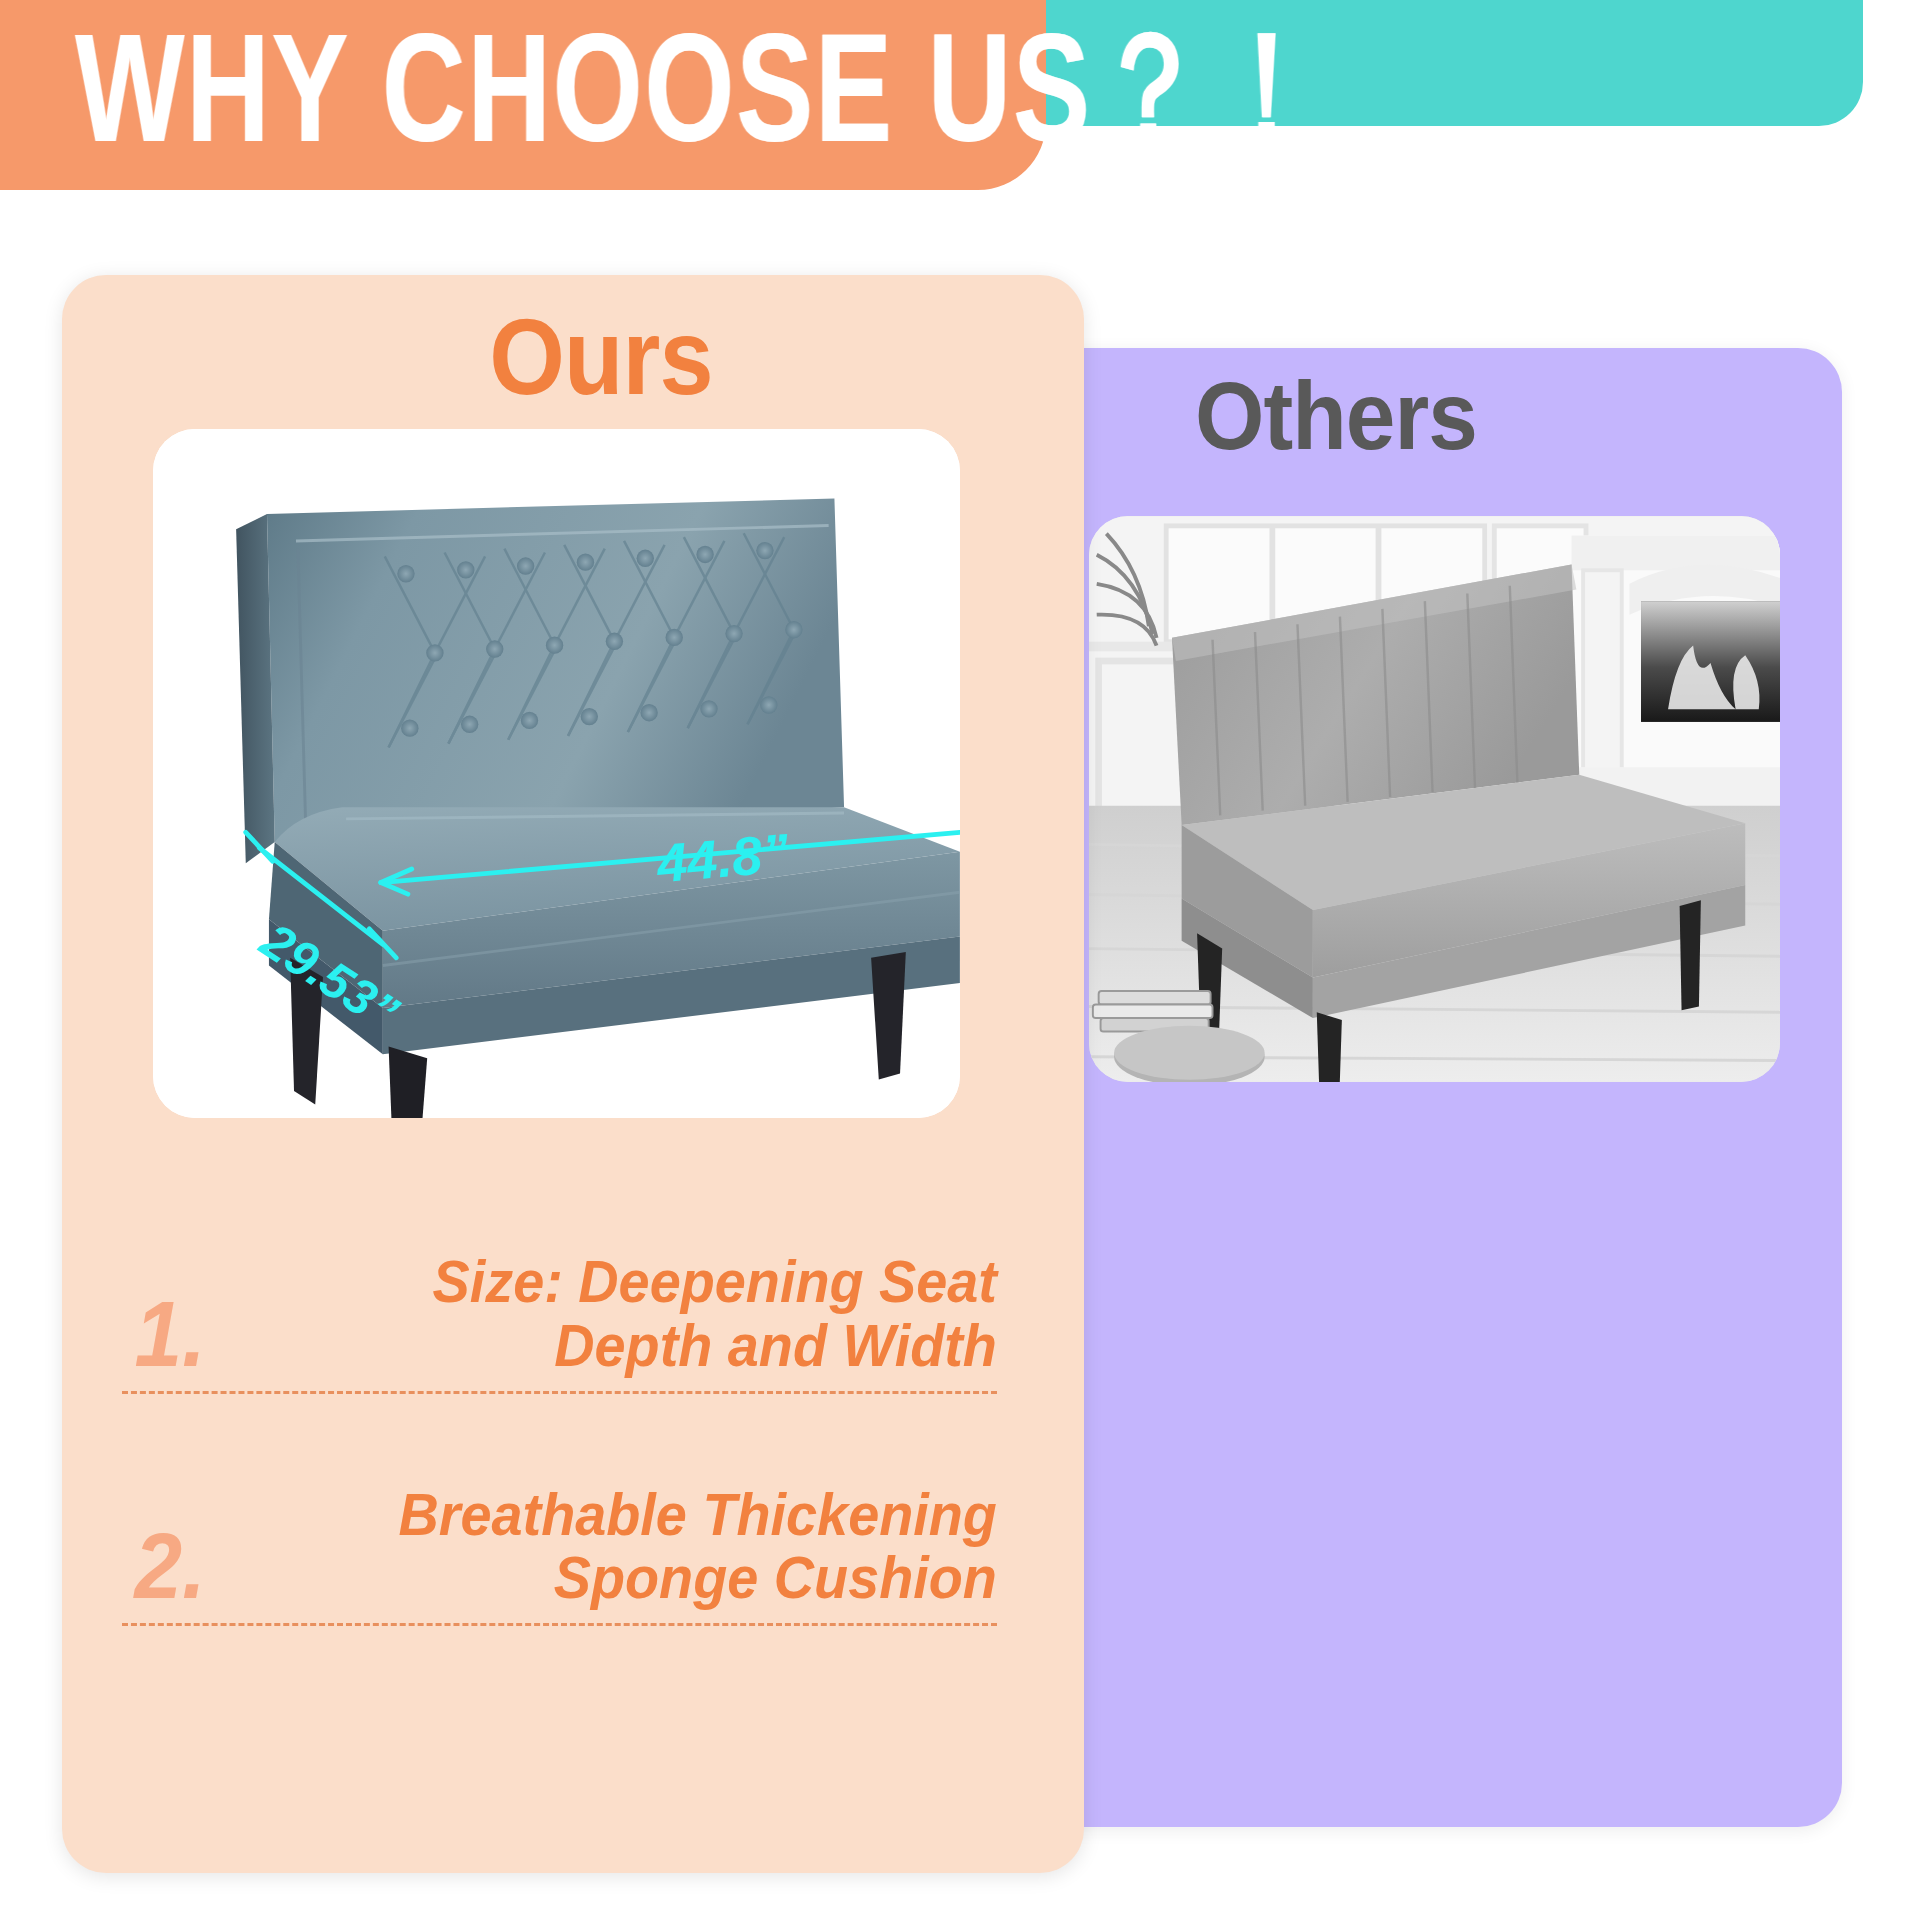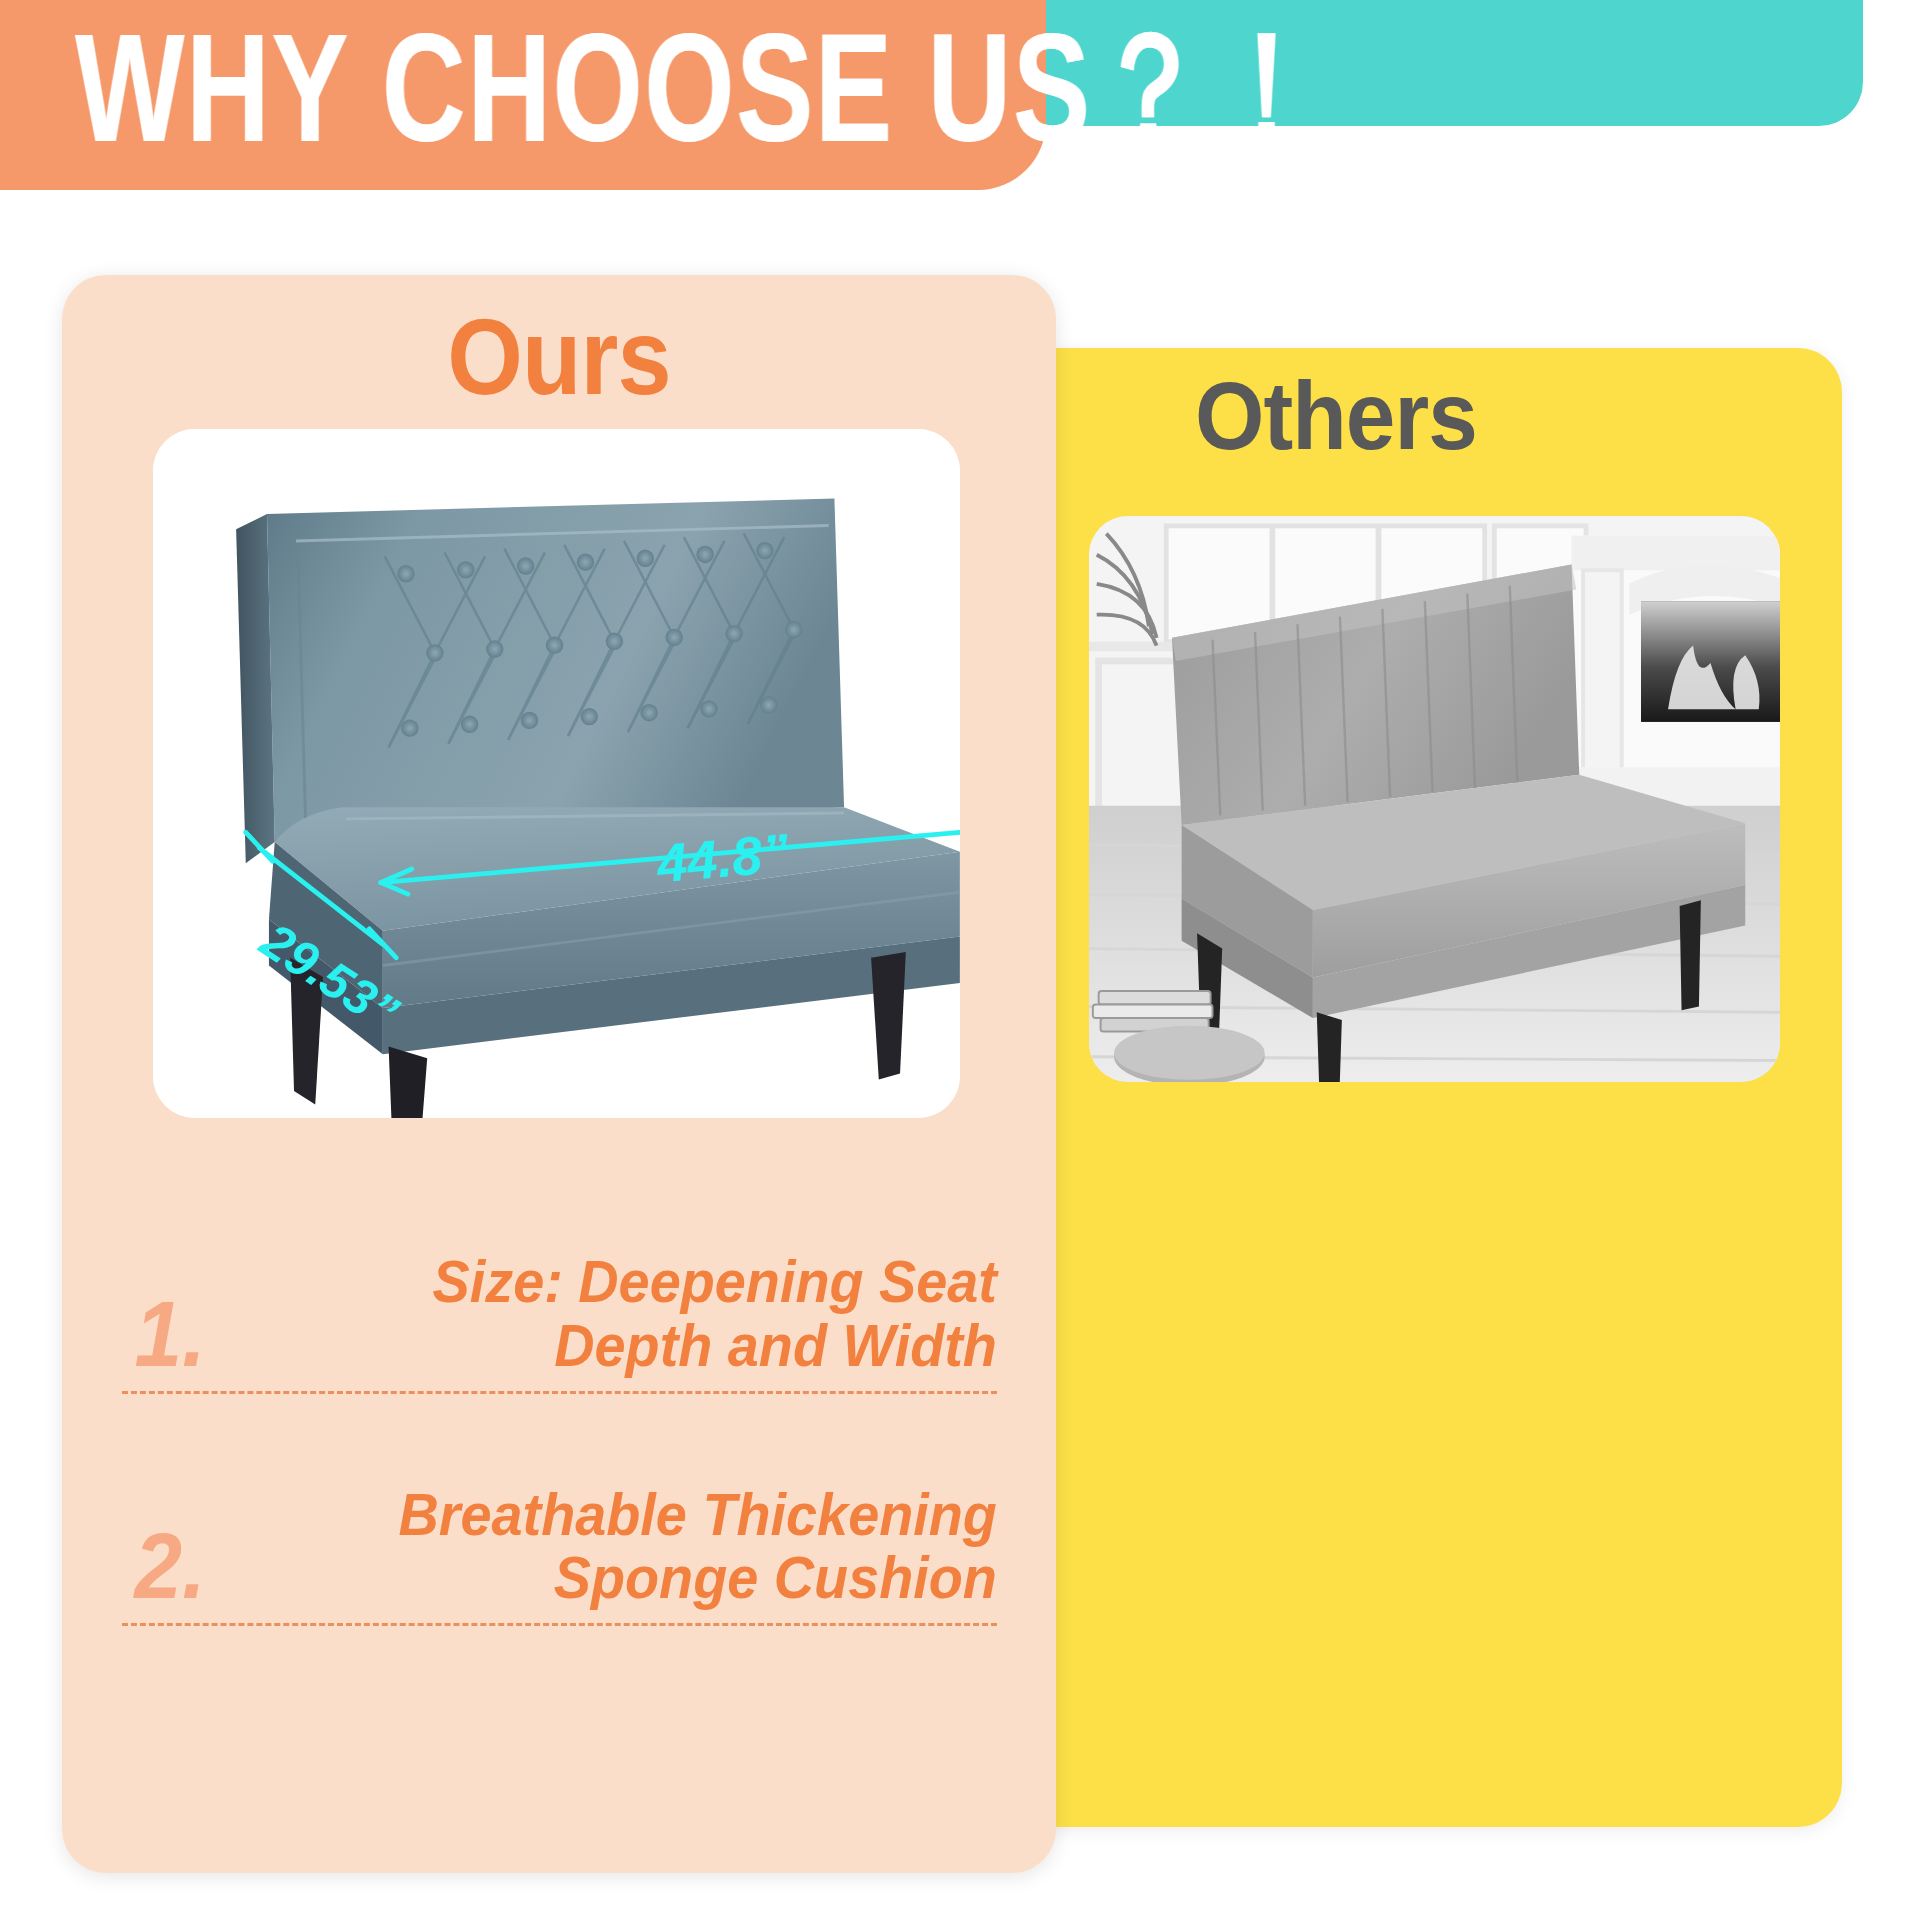--- a/index.html
+++ b/index.html
@@ -51,31 +51,32 @@
     text-shadow:
        1px 0 0 rgba(255,255,255,0.5),
       -1px 0 0 rgba(255,255,255,0.3);
   }
 
   
   .panel-others {
     position: absolute;
     left: 830px; top: 348px;
     width: 1012px; height: 1479px;
-    background: #fde047;
+    background: #c4b5fd;
     border-radius: 44px;
     box-shadow: 0 3.9px 17.4px rgba(0,0,0,0.07);
   }
   .panel-ours {
     position: absolute;
     left: 62px; top: 275px;
     width: 994px; height: 1598px;
     background: #FBDECA;
     border-radius: 44px;
     box-shadow: 0 3.9px 19.3px rgba(0,0,0,0.10);
+    padding-left: 28px;
   }
 
   .panel-heading {
     position: absolute;
     width: 100%;
     text-align: center;
     font-family: "Liberation Sans Narrow", "Liberation Sans", sans-serif;
     font-weight: bold;
     white-space: nowrap;
   }

